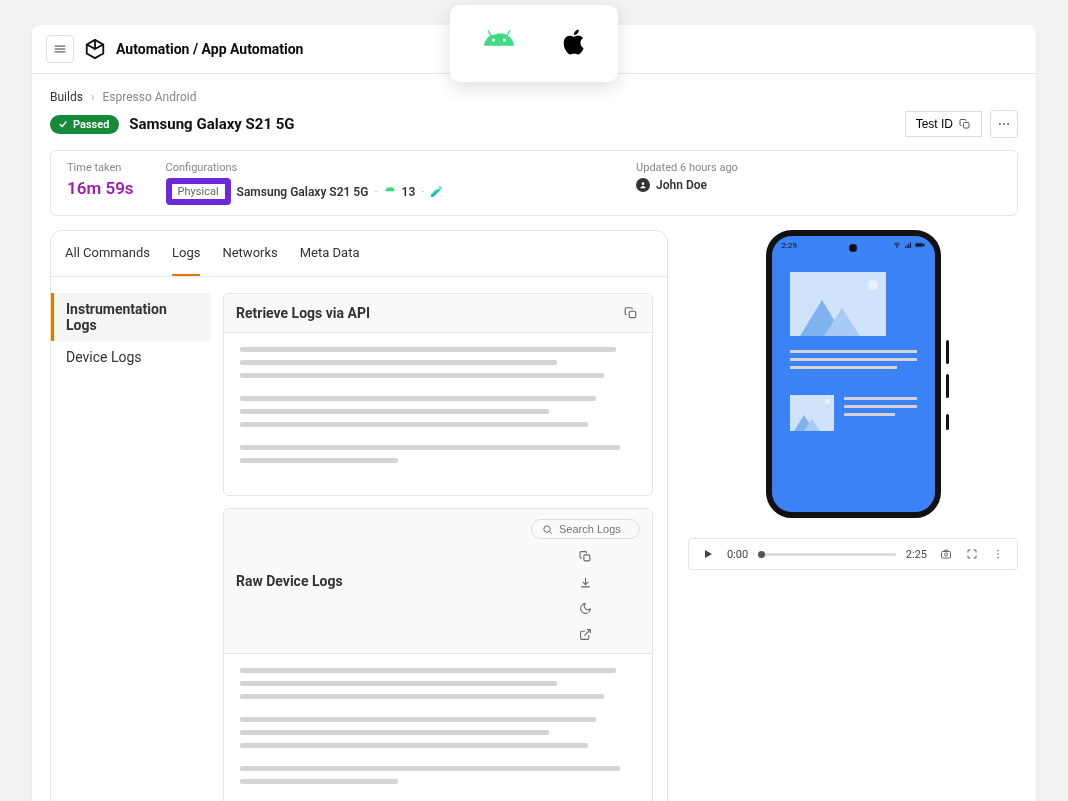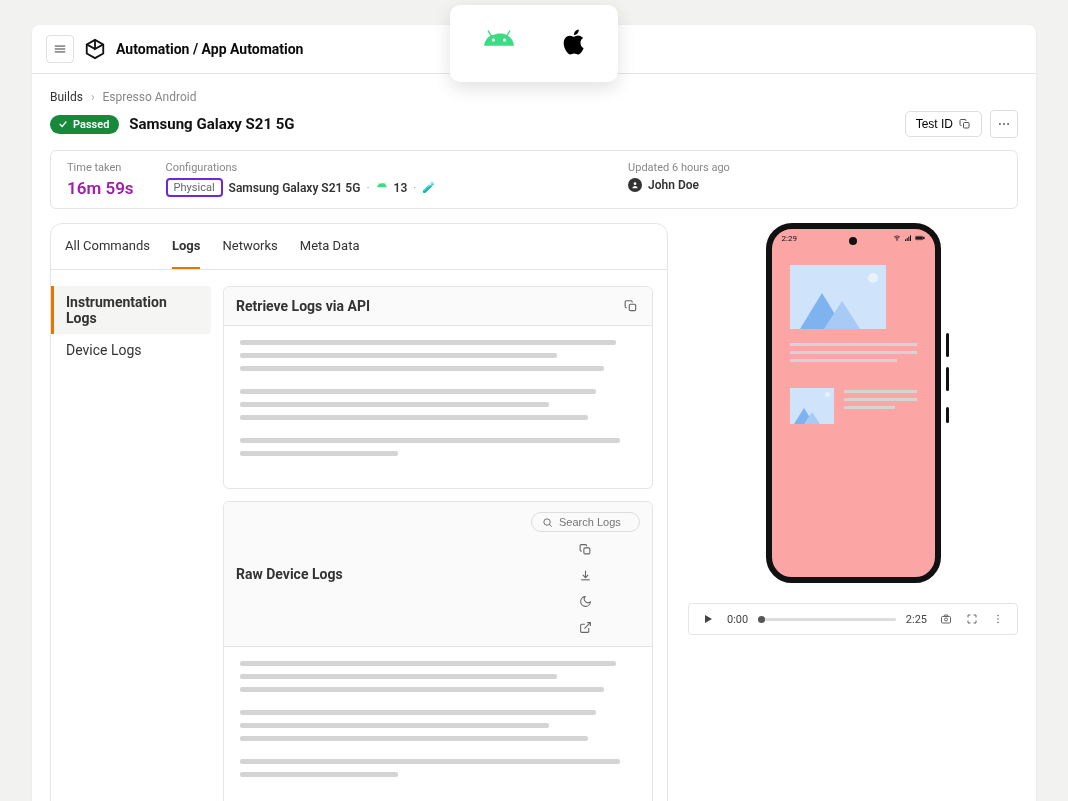--- a/index.html
+++ b/index.html
@@ -50,46 +50,46 @@
     .title-left { display: flex; align-items: center; gap: 10px; }
     .passed-badge {
       background: #168a3a; color: #fff;
       font-size: 11px; font-weight: 600;
       padding: 3px 10px 3px 8px; border-radius: 12px;
       display: inline-flex; align-items: center; gap: 5px;
     }
     .device-title { font-weight: 700; font-size: 15px; color: #111; }
     .title-right { display: flex; align-items: center; gap: 8px; }
     .testid-btn {
-      border: 1px solid #ddd; border-radius: 5px; background: #fff;
+      border: 1px solid #ddd; border-radius: 0; background: #fff;
       padding: 5px 10px; font-size: 12px; display: flex; align-items: center; gap: 6px; cursor: pointer;
     }
     .more-btn {
       width: 28px; height: 28px; border: 1px solid #ddd; border-radius: 4px;
       display: flex; align-items: center; justify-content: center; cursor: pointer;
     }
     .info-bar {
       border: 1px solid #e5e5e5; border-radius: 6px;
       padding: 10px 16px; display: flex; gap: 32px;
       font-size: 12px;
     }
     .info-col .label { color: #888; font-size: 11px; margin-bottom: 4px; }
     .info-col .value { color: #a21caf; font-weight: 600; font-size: 17px; }
     .config-line { display: flex; align-items: center; gap: 6px; }
-    .pill { border: 2px solid #6d28d9; border-radius: 4px; padding: 1px 6px; font-size: 11px; color: #666; }
+    .pill { border: 6px solid #6d28d9; border-radius: 4px; padding: 1px 6px; font-size: 11px; color: #666; }
     .dot-sep { color: #aaa; }
     .updated-col { margin-left: 160px; }
     .updated-line { color: #888; font-size: 11px; margin-bottom: 4px; }
     .author-line { display: flex; align-items: center; gap: 6px; font-size: 12px; font-weight: 600; }
     .avatar-mini { width: 14px; height: 14px; border-radius: 50%; background: #333; display: inline-flex; align-items: center; justify-content: center; }
     .main-split { display: flex; gap: 20px; margin-top: 14px; }
     .left-panel { width: 620px; border: 1px solid #e5e5e5; border-radius: 12px; padding-bottom: 20px; min-height: 500px; }
     .tabs { display: flex; gap: 22px; border-bottom: 1px solid #e5e5e5; padding: 0 14px; }
     .tab { padding: 14px 0; font-size: 13px; color: #333; cursor: pointer; border-bottom: 2px solid transparent; }
-    .tab.active { font-weight: 700; border-bottom-color: #e57700; }
+    .tab.active { font-weight: 400; border-bottom-color: #e57700; }
     .logs-split { display: flex; gap: 12px; padding: 16px 14px 0 0; }
     .logs-sidebar { width: 160px; padding-left: 0; }
     .logs-side-item {
       padding: 8px 12px; font-size: 14px; cursor: pointer;
       border-left: 3px solid transparent;
     }
     .logs-side-item.active { font-weight: 700; border-left-color: #e57700; background: #f5f5f4; border-radius: 0 4px 4px 0; }
     .logs-main { flex: 1; display: flex; flex-direction: column; gap: 12px; }
     .log-card { border: 1px solid #e5e5e5; border-radius: 6px; overflow: hidden; }
     .log-card-header {
@@ -102,22 +102,22 @@
       border: 1px solid #ddd; border-radius: 14px; padding: 3px 10px;
       display: flex; align-items: center; gap: 6px; font-size: 11px; color: #555;
     }
     .search-pill input { border: none; outline: none; font-size: 11px; width: 70px; background: transparent; }
     .icon-btn { width: 18px; height: 18px; display: flex; align-items: center; justify-content: center; cursor: pointer; color: #666; }
     .log-body { padding: 14px 16px; }
     .skel-line { height: 5px; background: #d4d4d4; border-radius: 2px; margin-bottom: 8px; }
     .skel-group { margin-bottom: 18px; }
     .right-panel { flex: 1; display: flex; flex-direction: column; align-items: center; gap: 20px; }
     .phone {
-      width: 175px; height: 360px; border: 6px solid #111; border-radius: 26px;
-      background: #fca5a5; position: relative; overflow: hidden;
+      width: 175px; height: 288px; border: 6px solid #111; border-radius: 26px;
+      background: #3b82f6; position: relative; overflow: hidden;
     }
     .phone-notch { position: absolute; top: 8px; left: 50%; transform: translateX(-50%); width: 8px; height: 8px; background: #111; border-radius: 50%; }
     .phone-statusbar {
       position: absolute; top: 5px; left: 0; right: 0; padding: 0 10px;
       display: flex; justify-content: space-between; font-size: 8px; color: #111;
     }
     .phone-statusbar .sb-icons { display: flex; gap: 3px; align-items: center; }
     .phone-content { padding: 36px 18px 0; }
     .ph-card1 { width: 96px; height: 64px; background: #cfe3fb; position: relative; margin-bottom: 14px; }
     .ph-card1::before { content:""; position:absolute; bottom:0; left:10px; border-left:22px solid transparent; border-right:22px solid transparent; border-bottom:36px solid #7fb3ef; }

